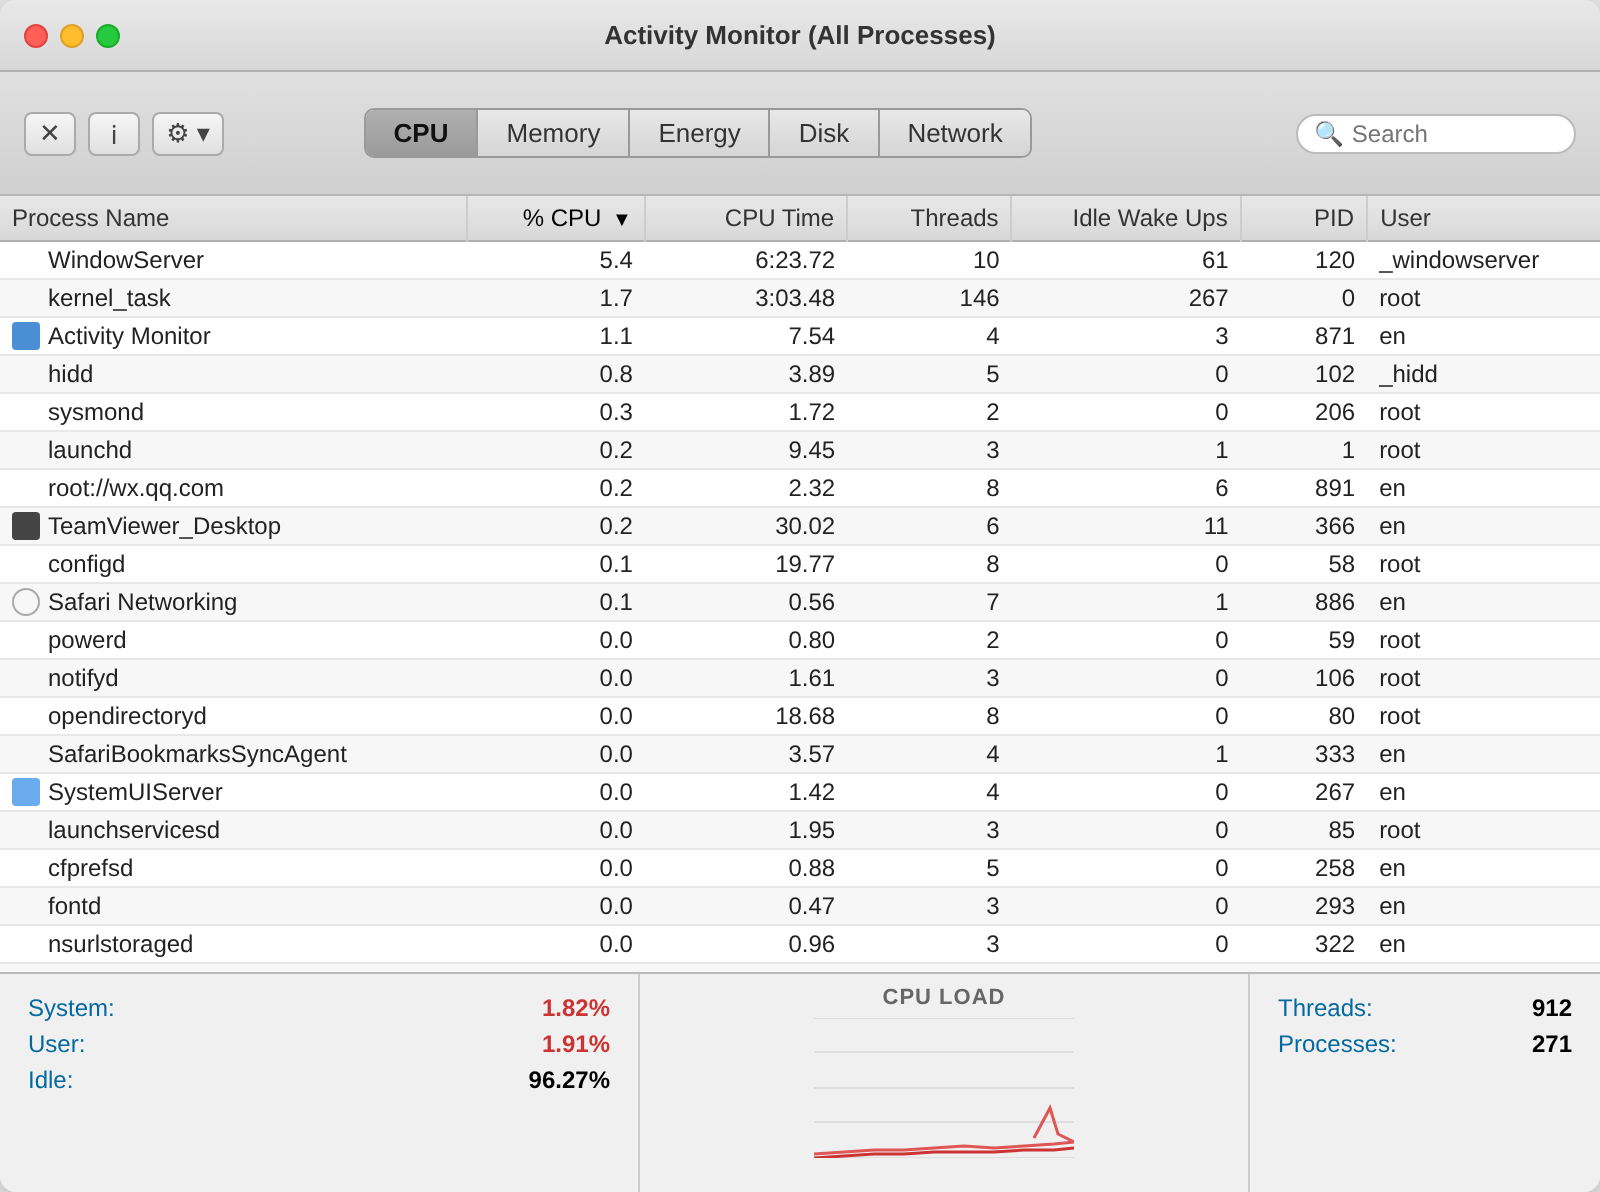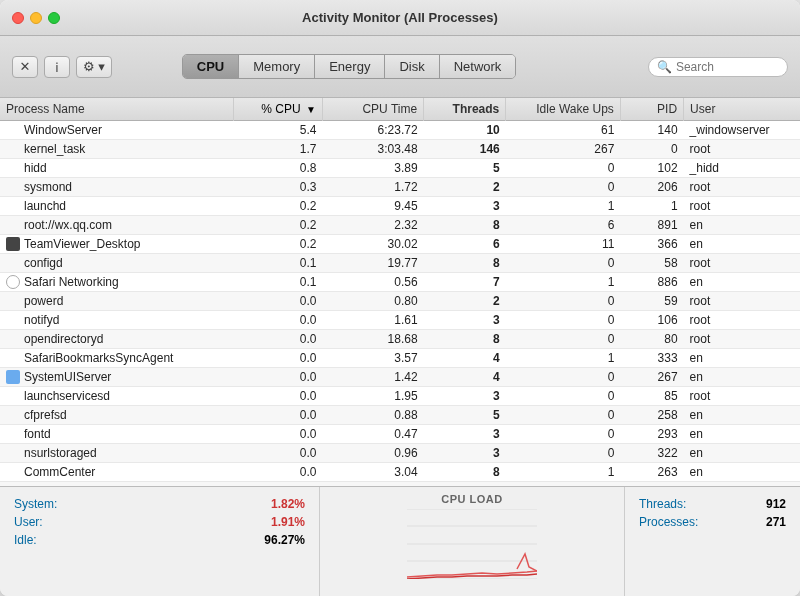--- a/index.html
+++ b/index.html
@@ -215,21 +215,21 @@
       height: 70px;
       position: relative;
     }
     .stats-right {
       width: 175px;
       padding: 10px 14px;
     }
     .col-process { width: 185px; }
     .col-cpu { width: 70px; }
     .col-cputime { width: 80px; }
-    .col-threads { width: 65px; font-weight: bold; }
+    .col-threads { width: 65px; }
     .col-idle { width: 90px; }
     .col-pid { width: 50px; }
     .col-user { width: 80px; }
   </style>
 </head>
 <body>
 
 <div class="window">
 
   <div class="titlebar">
@@ -286,40 +286,54 @@
     <td class="col-process">
       <div class="process-name-cell">
         <span style="width:14px;height:14px;display:inline-block;flex-shrink:0;"></span>
         <span>WindowServer</span>
       </div>
     </td>
     <td class="col-cpu col-num">5.4</td>
     <td class="col-cputime col-num">6:23.72</td>
     <td class="col-threads col-num">10</td>
     <td class="col-idle col-num">61</td>
-    <td class="col-pid col-num">140</td>
+    <td class="col-pid col-num">120</td>
     <td class="col-user">_windowserver</td>
   </tr>
           <tr>
     <td class="col-process">
       <div class="process-name-cell">
         <span style="width:14px;height:14px;display:inline-block;flex-shrink:0;"></span>
         <span>kernel_task</span>
       </div>
     </td>
     <td class="col-cpu col-num">1.7</td>
     <td class="col-cputime col-num">3:03.48</td>
     <td class="col-threads col-num">146</td>
     <td class="col-idle col-num">267</td>
     <td class="col-pid col-num">0</td>
     <td class="col-user">root</td>
   </tr>
           <tr>
     <td class="col-process">
       <div class="process-name-cell">
+        <span class="proc-icon blue"></span>
+        <span>Activity Monitor</span>
+      </div>
+    </td>
+    <td class="col-cpu col-num">1.1</td>
+    <td class="col-cputime col-num">7.54</td>
+    <td class="col-threads col-num">4</td>
+    <td class="col-idle col-num">3</td>
+    <td class="col-pid col-num">871</td>
+    <td class="col-user">en</td>
+  </tr>
+          <tr>
+    <td class="col-process">
+      <div class="process-name-cell">
         <span style="width:14px;height:14px;display:inline-block;flex-shrink:0;"></span>
         <span>hidd</span>
       </div>
     </td>
     <td class="col-cpu col-num">0.8</td>
     <td class="col-cputime col-num">3.89</td>
     <td class="col-threads col-num">5</td>
     <td class="col-idle col-num">0</td>
     <td class="col-pid col-num">102</td>
     <td class="col-user">_hidd</td>

